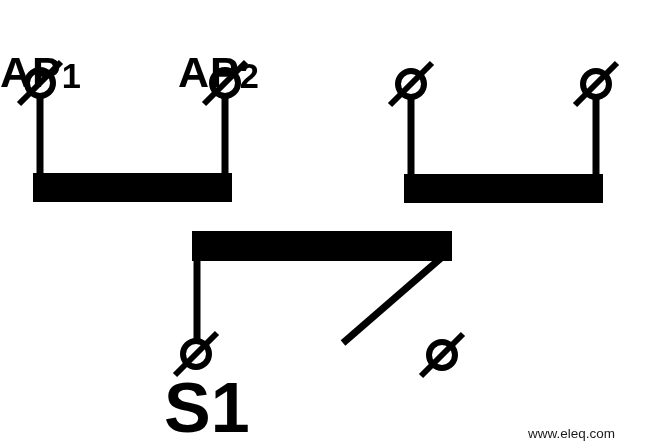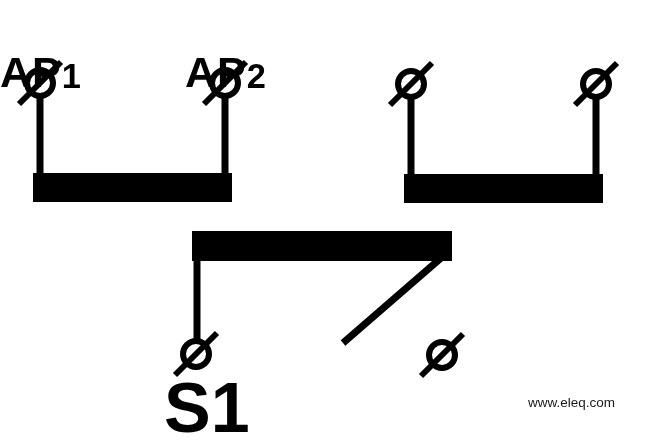--- a/index.html
+++ b/index.html
@@ -35,21 +35,21 @@
     position: absolute;
     font-weight: bold;
     font-size: 70px;
     line-height: 1;
     color: var(--ink, #000000);
     white-space: nowrap;
   }
   .watermark {
     position: absolute;
     left: 528px;
-    top: 396px;
+    top: 427px;
     font-size: 13.5px;
     line-height: 1.1;
     color: var(--watermark, #1a1a1a);
     white-space: nowrap;
   }
 </style>
 </head>
 <body>
 
 <div class="canvas">
@@ -93,19 +93,19 @@
         <line class="ink-stroke" x1="175" y1="375" x2="217" y2="333" stroke-width="6"></line>
       </g>
       <g>
         <circle class="ink-stroke" cx="442" cy="355" r="13" stroke-width="6"></circle>
         <line class="ink-stroke" x1="421" y1="376" x2="463" y2="334" stroke-width="6"></line>
       </g>
     </g>
   </svg>
 
   <div class="plabel" style="left:0px"><span>AP</span><span class="sub">1</span></div>
-  <div class="plabel" style="left:185px"><span>AP</span><span class="sub">2</span></div>
+  <div class="plabel" style="left:178px"><span>AP</span><span class="sub">2</span></div>
 
   <div class="slabel" style="left:164px; top:373px">S1</div>
 
   <div class="watermark">www.eleq.com</div>
 
 </div>
 
 </body></html>

